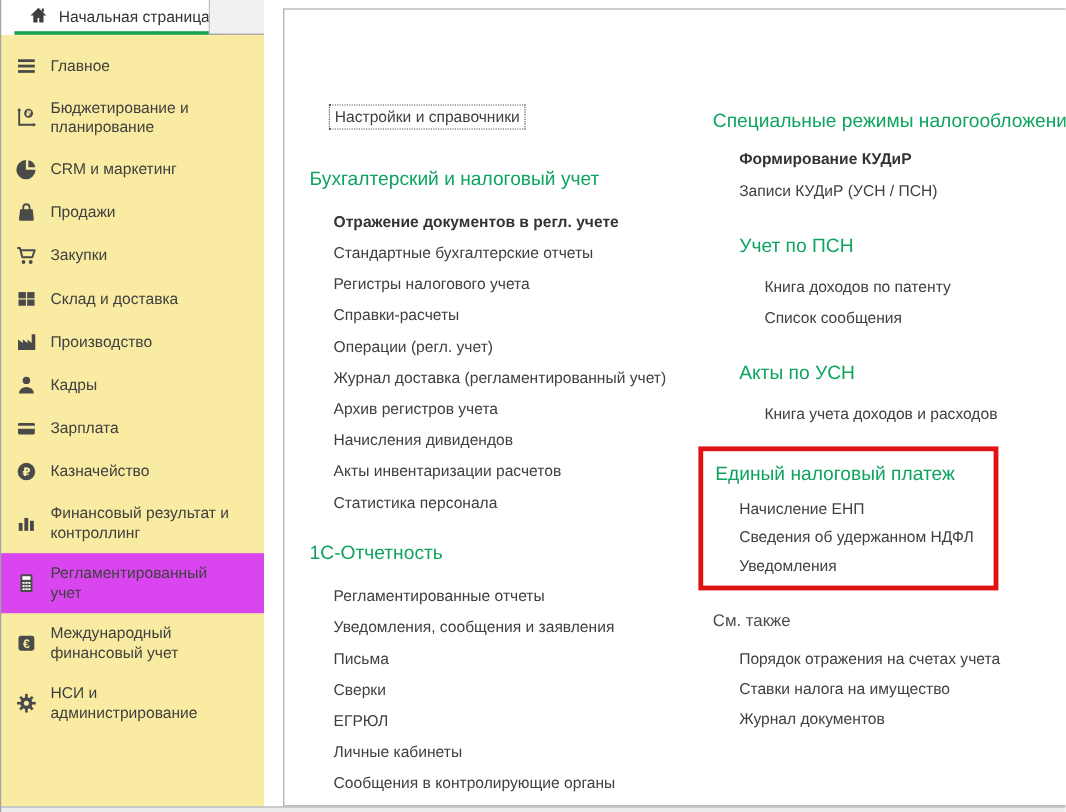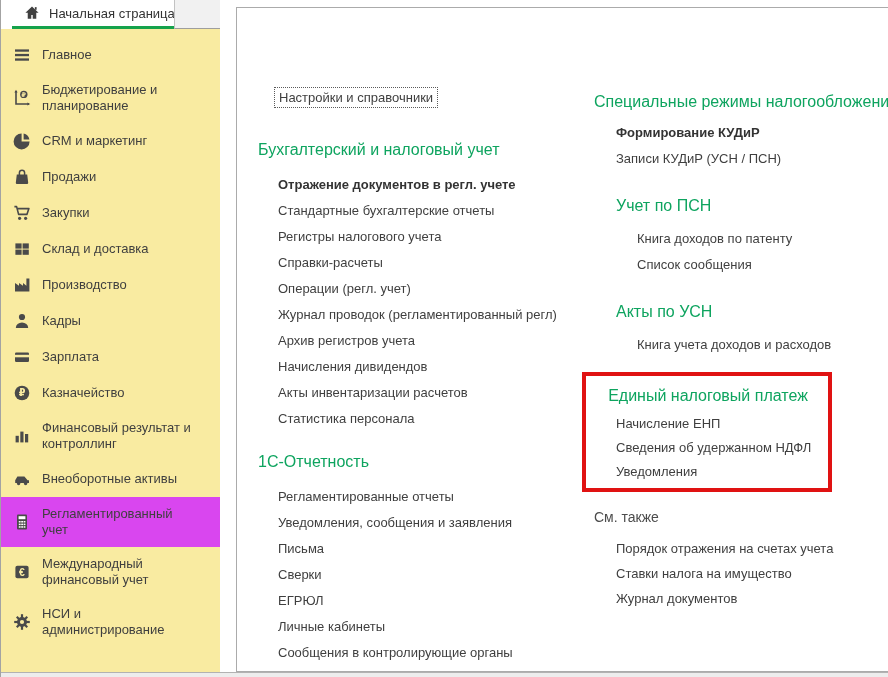--- a/index.html
+++ b/index.html
@@ -51,21 +51,21 @@
   .col-left .glist{margin:12px 0 0 20px;}
 
   .col-right .rsection:first-child .ghead{margin-top:84px;}
   .col-right .rsection .glist{margin:8px 0 0 22px;}
   .col-right .rsub{margin-left:22px;}
   .col-right .rsub .ghead{margin-top:24px;}
   .col-right .rsub .glist{margin:10px 0 0 21px;}
 
   .enp-box{margin:14px 0 0 -12px;width:250px;border:4px solid var(--red);
     padding:10px 8px 4px 10px;}
-  .enp-box .ghead{margin:0;text-align:center;}
+  .enp-box .ghead{margin:0;}
   .enp-box .glist{margin:6px 0 0 20px;}
   .enp-box .gitem{line-height:24px;}
 
   .seealso-label{margin-top:16px;font-size:14px;line-height:18px;color:#4c4c4c;white-space:nowrap;}
   .seealso .glist{margin:10px 0 0 22px;}
   .seealso .gitem{line-height:25px;}
 
   .bottom-strip{position:absolute;left:0;top:672px;width:888px;height:5px;background:#ededed;
     border-top:1px solid #b2b2b2;z-index:10;}
 </style>
@@ -163,28 +163,20 @@
         </svg>
         <span class="side-label">Казначейство</span>
       </div>
       <div class="side-item">
         <svg class="icn" viewBox="0 0 18 18">
           <rect x="2.6" y="8.8" width="3.2" height="6.6" fill="#4a4a4a"></rect>
           <rect x="7.3" y="4.6" width="3.2" height="10.8" fill="#4a4a4a"></rect>
           <rect x="12" y="7" width="3.2" height="8.4" fill="#4a4a4a"></rect>
         </svg>
         <span class="side-label">Финансовый результат и контроллинг</span>
-      </div>
-      <div class="side-item">
-        <svg class="icn" viewBox="0 0 18 18">
-          <path d="M2.2,13 v-2.8 l2.2,-3.6 h7 l3.2,3.6 h1.4 v2.8 z" fill="#4a4a4a"></path>
-          <circle cx="5.6" cy="13.6" r="1.7" fill="#4a4a4a"></circle>
-          <circle cx="12.6" cy="13.6" r="1.7" fill="#4a4a4a"></circle>
-        </svg>
-        <span class="side-label">Внеоборотные активы</span>
       </div>
       <div class="side-item selected">
         <svg class="icn" viewBox="0 0 18 18">
           <rect x="4" y="1.6" width="10" height="14.8" rx="1" fill="#4a4a4a"></rect>
           <rect x="5.6" y="3.2" width="6.8" height="3" fill="#fff"></rect>
           <rect x="5.8" y="8" width="1.8" height="1.5" fill="#fff"></rect>
           <rect x="8.2" y="8" width="1.8" height="1.5" fill="#fff"></rect>
           <rect x="10.6" y="8" width="1.8" height="1.5" fill="#fff"></rect>
           <rect x="5.8" y="10.6" width="1.8" height="1.5" fill="#fff"></rect>
           <rect x="8.2" y="10.6" width="1.8" height="1.5" fill="#fff"></rect>
@@ -228,21 +220,21 @@
       <span class="link-box">Настройки и справочники</span>
       <div id="left-sections">
           <div class="gsection">
             <div class="ghead">Бухгалтерский и налоговый учет</div>
             <div class="glist">
               <div class="gitem bold">Отражение документов в регл. учете</div>
               <div class="gitem">Стандартные бухгалтерские отчеты</div>
               <div class="gitem">Регистры налогового учета</div>
               <div class="gitem">Справки-расчеты</div>
               <div class="gitem">Операции (регл. учет)</div>
-              <div class="gitem">Журнал проводок (регламентированный регл)</div>
+              <div class="gitem">Журнал доставка (регламентированный учет)</div>
               <div class="gitem">Архив регистров учета</div>
               <div class="gitem">Начисления дивидендов</div>
               <div class="gitem">Акты инвентаризации расчетов</div>
               <div class="gitem">Статистика персонала</div>
             </div>
           </div>
           <div class="gsection">
             <div class="ghead">1С-Отчетность</div>
             <div class="glist">
               <div class="gitem">Регламентированные отчеты</div>

